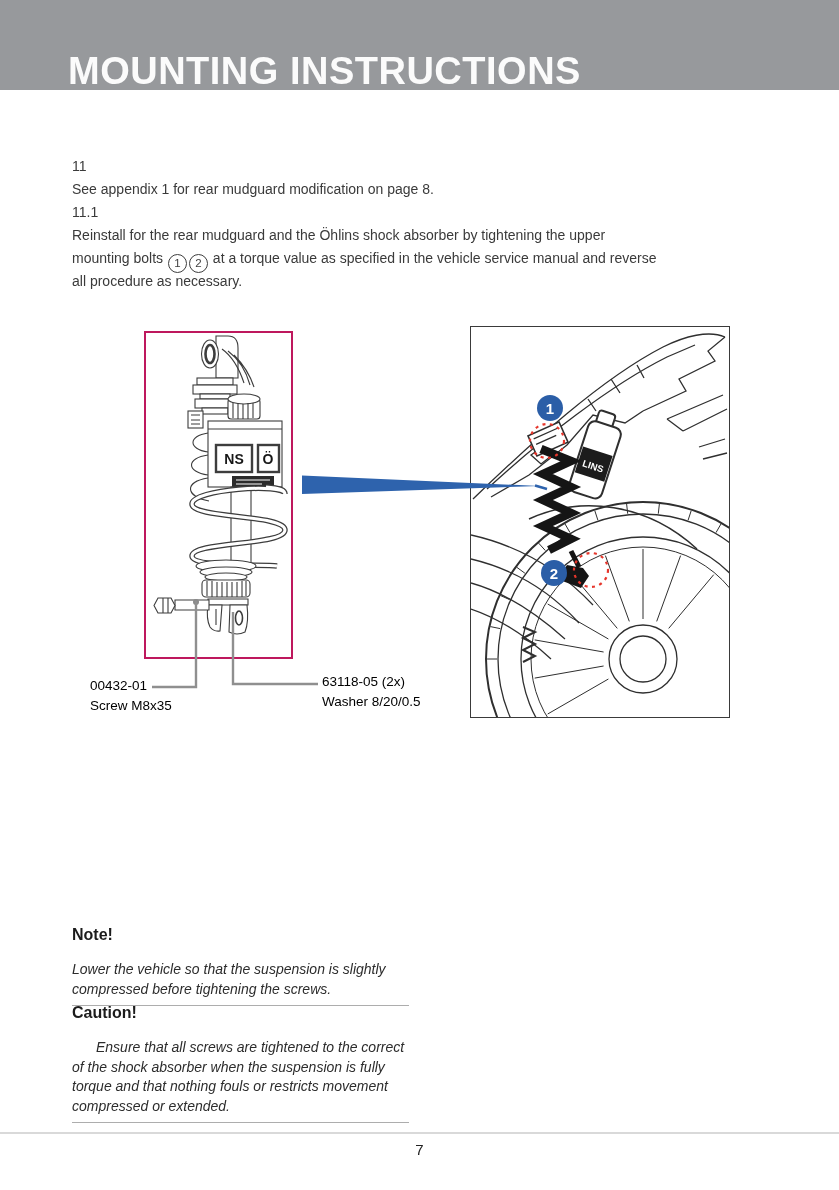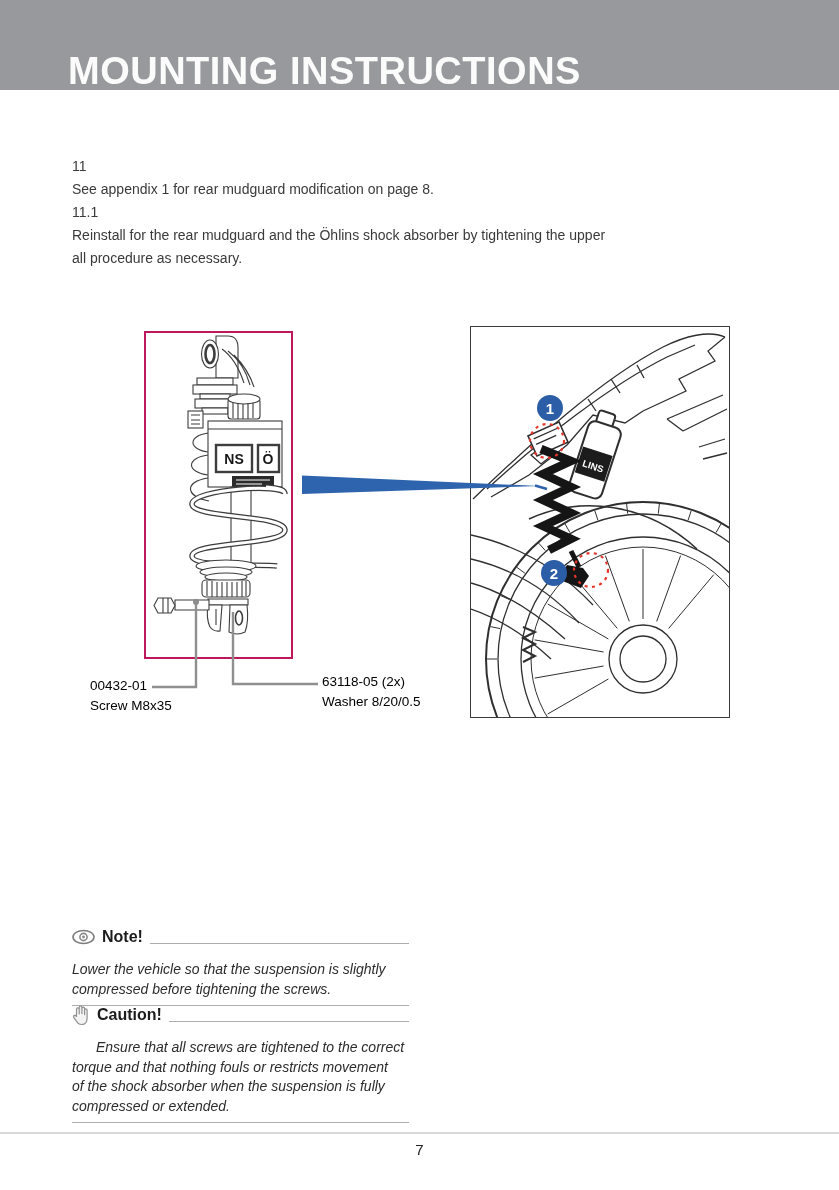--- a/index.html
+++ b/index.html
@@ -22,21 +22,21 @@
   .overlay{position:absolute;left:0;top:0;width:839px;height:1190px;pointer-events:none;}
   .sticker{font:bold 14px "Liberation Sans",sans-serif;fill:#161616;text-anchor:middle;}
   .badge{fill:var(--badge-blue,#2b5ea7);stroke:none;}
   .badgeT{font:bold 15px "Liberation Sans",sans-serif;fill:#ffffff;text-anchor:middle;stroke:none;}
   .dotted{stroke:var(--dotted-red,#e6362c);stroke-width:2.2;fill:none;stroke-dasharray:3 4.5;}
   .resT{font:bold 9.5px "Liberation Sans",sans-serif;fill:#ffffff;text-anchor:middle;stroke:none;}
   
   .plabel{position:absolute;font-size:13.5px;color:#000000;line-height:20px;white-space:nowrap;}
   
   .callsec{position:absolute;left:72px;width:337px;}
-  .callsec .headrow{display:flex;align-items:center;gap:7px;height:22px;}
+  .callsec .headrow{display:flex;align-items:flex-start;height:22px;flex-direction:column;}
   .callsec .headrow .ttl{font-size:16px;font-weight:bold;color:#1c1c1c;white-space:nowrap;}
   .callsec .headrow .rule{flex:1;border-bottom:1px solid #adadad;align-self:flex-end;margin-bottom:4px;}
   .callsec .itxt{font-style:italic;font-size:14px;line-height:19.5px;color:#2c2c2c;white-space:nowrap;}
   .callsec .botrule{border-bottom:1px solid #adadad;margin-top:6px;}
   .indent{padding-left:24px;}
   
   .footrule{position:absolute;left:0;top:1132px;width:839px;height:2px;background:#d9d9d9;}
   .pageno{position:absolute;left:0;top:1141px;width:839px;text-align:center;font-size:15px;color:#222;}
 </style>
 </head>
@@ -45,20 +45,25 @@
 <div class="page">
 
   <div class="hdr"></div>
   <div class="hdr-title">MOUNTING INSTRUCTIONS</div>
 
   <div class="bodytxt">
     <div class="ln">11</div>
     <div class="ln">See appendix 1 for rear mudguard modification on page 8.</div>
     <div class="ln">11.1</div>
     <div class="ln">Reinstall for the rear mudguard and the Öhlins shock absorber by tightening the upper</div>
+    <div class="ln">
+      <span>mounting bolts</span>
+      <span class="numcirc">1</span><span class="numcirc">2</span>
+      <span>at a torque value as specified in the vehicle service manual and reverse</span>
+    </div>
     <div class="ln">all procedure as necessary.</div>
   </div>
 
   <div class="figL-box">
     <svg viewBox="0 0 145 324">
       <g stroke="#3d3d3d" fill="none" stroke-width="1.1">
 
         <path d="M70,3 h12 q10,0 10,12 v30 h-22 z" fill="#fff"></path>
         <ellipse cx="64" cy="21" rx="8.5" ry="14" fill="#fff"></ellipse>
         <ellipse cx="64" cy="21" rx="4.5" ry="9" stroke-width="2.6"></ellipse>
@@ -204,22 +209,22 @@
 
   <div class="callsec" style="top:1004px;">
     <div class="headrow">
       <svg width="18" height="21" viewBox="0 0 18 21">
         <path d="M4.5,11 V4.5 q0,-1.6 1.4,-1.6 q1.3,0 1.3,1.6 V9 M7.2,8.8 V2.6 q0,-1.6 1.4,-1.6 q1.3,0 1.3,1.6 V8.8 M9.9,8.8 V3.6 q0,-1.5 1.3,-1.5 q1.4,0 1.4,1.6 V9.6 M12.6,9.6 V5.2 q0,-1.4 1.2,-1.4 q1.3,0 1.3,1.5 V13 q0,6.5 -5.4,6.5 q-3.6,0 -5.1,-3.2 L1.9,12.6 q-0.8,-1.6 0.5,-2.2 q1.1,-0.5 2.1,1 V11" fill="#f3f3f3" stroke="#8f8f8f" stroke-width="1.2" stroke-linecap="round" stroke-linejoin="round"></path>
       </svg>
       <span class="ttl">Caution!</span>
       <span class="rule"></span>
     </div>
     <div class="itxt indent" style="margin-top:12px;">Ensure that all screws are tightened to the correct</div>
+    <div class="itxt">of the shock absorber when the suspension is fully</div>
     <div class="itxt">torque and that nothing fouls or restricts movement</div>
-    <div class="itxt">of the shock absorber when the suspension is fully</div>
     <div class="itxt">compressed or extended.</div>
     <div class="botrule"></div>
   </div>
 
   <div class="footrule"></div>
   <div class="pageno">7</div>
 
 </div>
 
 </body></html>

